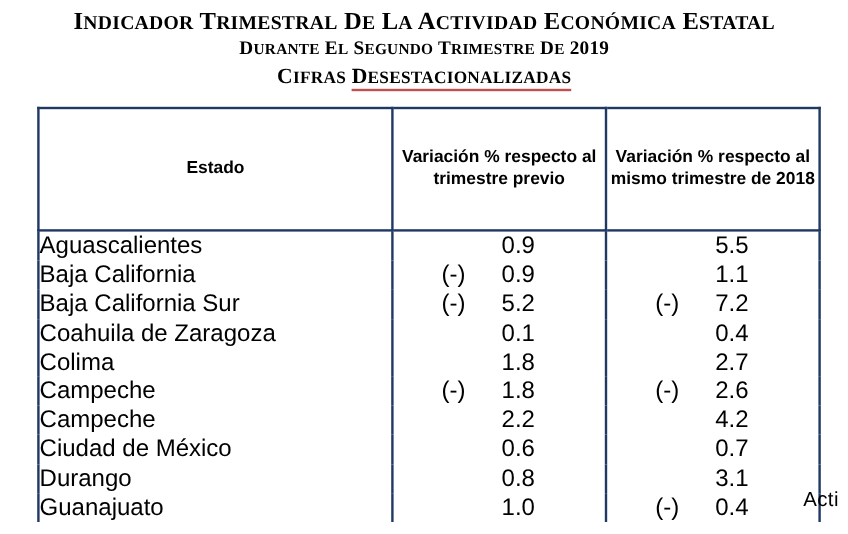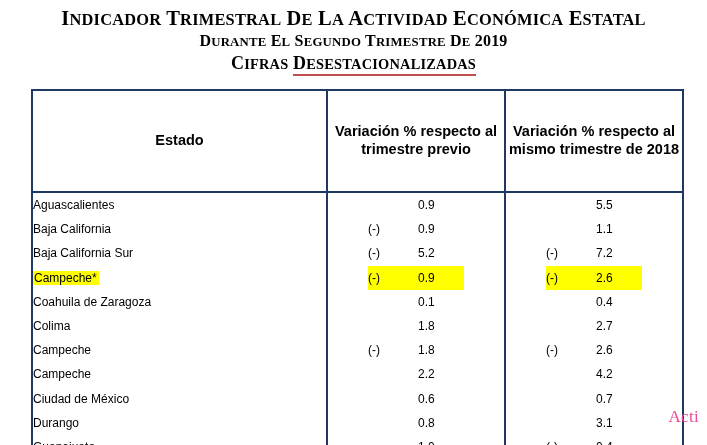--- a/index.html
+++ b/index.html
@@ -69,21 +69,21 @@
     height: 100px;
     line-height: 1.22;
     border: 2px solid #203864;
   }
   table.iae thead th.col-estado { width: 293px; }
   table.iae thead th.col-prev   { width: 176px; }
   table.iae thead th.col-anual  { width: 176px; }
 
   table.iae tbody td {
     font-family: "Liberation Sans", sans-serif;
-    font-size: 12px;
+    font-size: 20px;
     height: 24.2px;
     line-height: 24.2px;
     border-left: 2px solid #203864;
     border-right: 2px solid #203864;
     border-top: none;
     border-bottom: none;
   }
   td.estado {
     text-align: left;
     padding-left: 8px;
@@ -114,23 +114,23 @@
   }
   td.estado .hl {
     padding: 0 2px 0 1px;
   }
 
   
   .watermark {
     position: absolute;
     right: 8px;
     bottom: 18px;
-    font-family: Liberation Serif, serif;
+    font-family: Liberation Sans, sans-serif;
     font-size: 17px;
-    color: #ec4899;
+    color: #000000;
     letter-spacing: 0.3px;
     pointer-events: none;
     text-align: center;
   }
 </style>
 </head>
 <body>
 
 <div class="title-block">
   <div class="title-line title-line-1 sc"><span class="cap">I</span><span class="low">n</span><span class="low">d</span><span class="low">i</span><span class="low">c</span><span class="low">a</span><span class="low">d</span><span class="low">o</span><span class="low">r</span><span class="cap"> </span><span class="cap">T</span><span class="low">r</span><span class="low">i</span><span class="low">m</span><span class="low">e</span><span class="low">s</span><span class="low">t</span><span class="low">r</span><span class="low">a</span><span class="low">l</span><span class="cap"> </span><span class="cap">d</span><span class="low">e</span><span class="cap"> </span><span class="cap">l</span><span class="low">a</span><span class="cap"> </span><span class="cap">A</span><span class="low">c</span><span class="low">t</span><span class="low">i</span><span class="low">v</span><span class="low">i</span><span class="low">d</span><span class="low">a</span><span class="low">d</span><span class="cap"> </span><span class="cap">E</span><span class="low">c</span><span class="low">o</span><span class="low">n</span><span class="low">ó</span><span class="low">m</span><span class="low">i</span><span class="low">c</span><span class="low">a</span><span class="cap"> </span><span class="cap">E</span><span class="low">s</span><span class="low">t</span><span class="low">a</span><span class="low">t</span><span class="low">a</span><span class="low">l</span></div>
@@ -159,25 +159,20 @@
           <td class="estado">Baja California</td>
           <td class="val"><span class="valbox"><span class="neg">(-)</span><span class="num">0.9</span></span></td>
           <td class="val"><span class="valbox"><span class="neg"></span><span class="num">1.1</span></span></td>
         </tr>
         <tr>
           <td class="estado">Baja California Sur</td>
           <td class="val"><span class="valbox"><span class="neg">(-)</span><span class="num">5.2</span></span></td>
           <td class="val"><span class="valbox"><span class="neg">(-)</span><span class="num">7.2</span></span></td>
         </tr>
         <tr>
-          <td class="estado"><span class="hl">Campeche*</span></td>
-          <td class="val"><span class="valbox hl"><span class="neg">(-)</span><span class="num">0.9</span></span></td>
-          <td class="val"><span class="valbox hl"><span class="neg">(-)</span><span class="num">2.6</span></span></td>
-        </tr>
-        <tr>
           <td class="estado">Coahuila de Zaragoza</td>
           <td class="val"><span class="valbox"><span class="neg"></span><span class="num">0.1</span></span></td>
           <td class="val"><span class="valbox"><span class="neg"></span><span class="num">0.4</span></span></td>
         </tr>
         <tr>
           <td class="estado">Colima</td>
           <td class="val"><span class="valbox"><span class="neg"></span><span class="num">1.8</span></span></td>
           <td class="val"><span class="valbox"><span class="neg"></span><span class="num">2.7</span></span></td>
         </tr>
         <tr>

